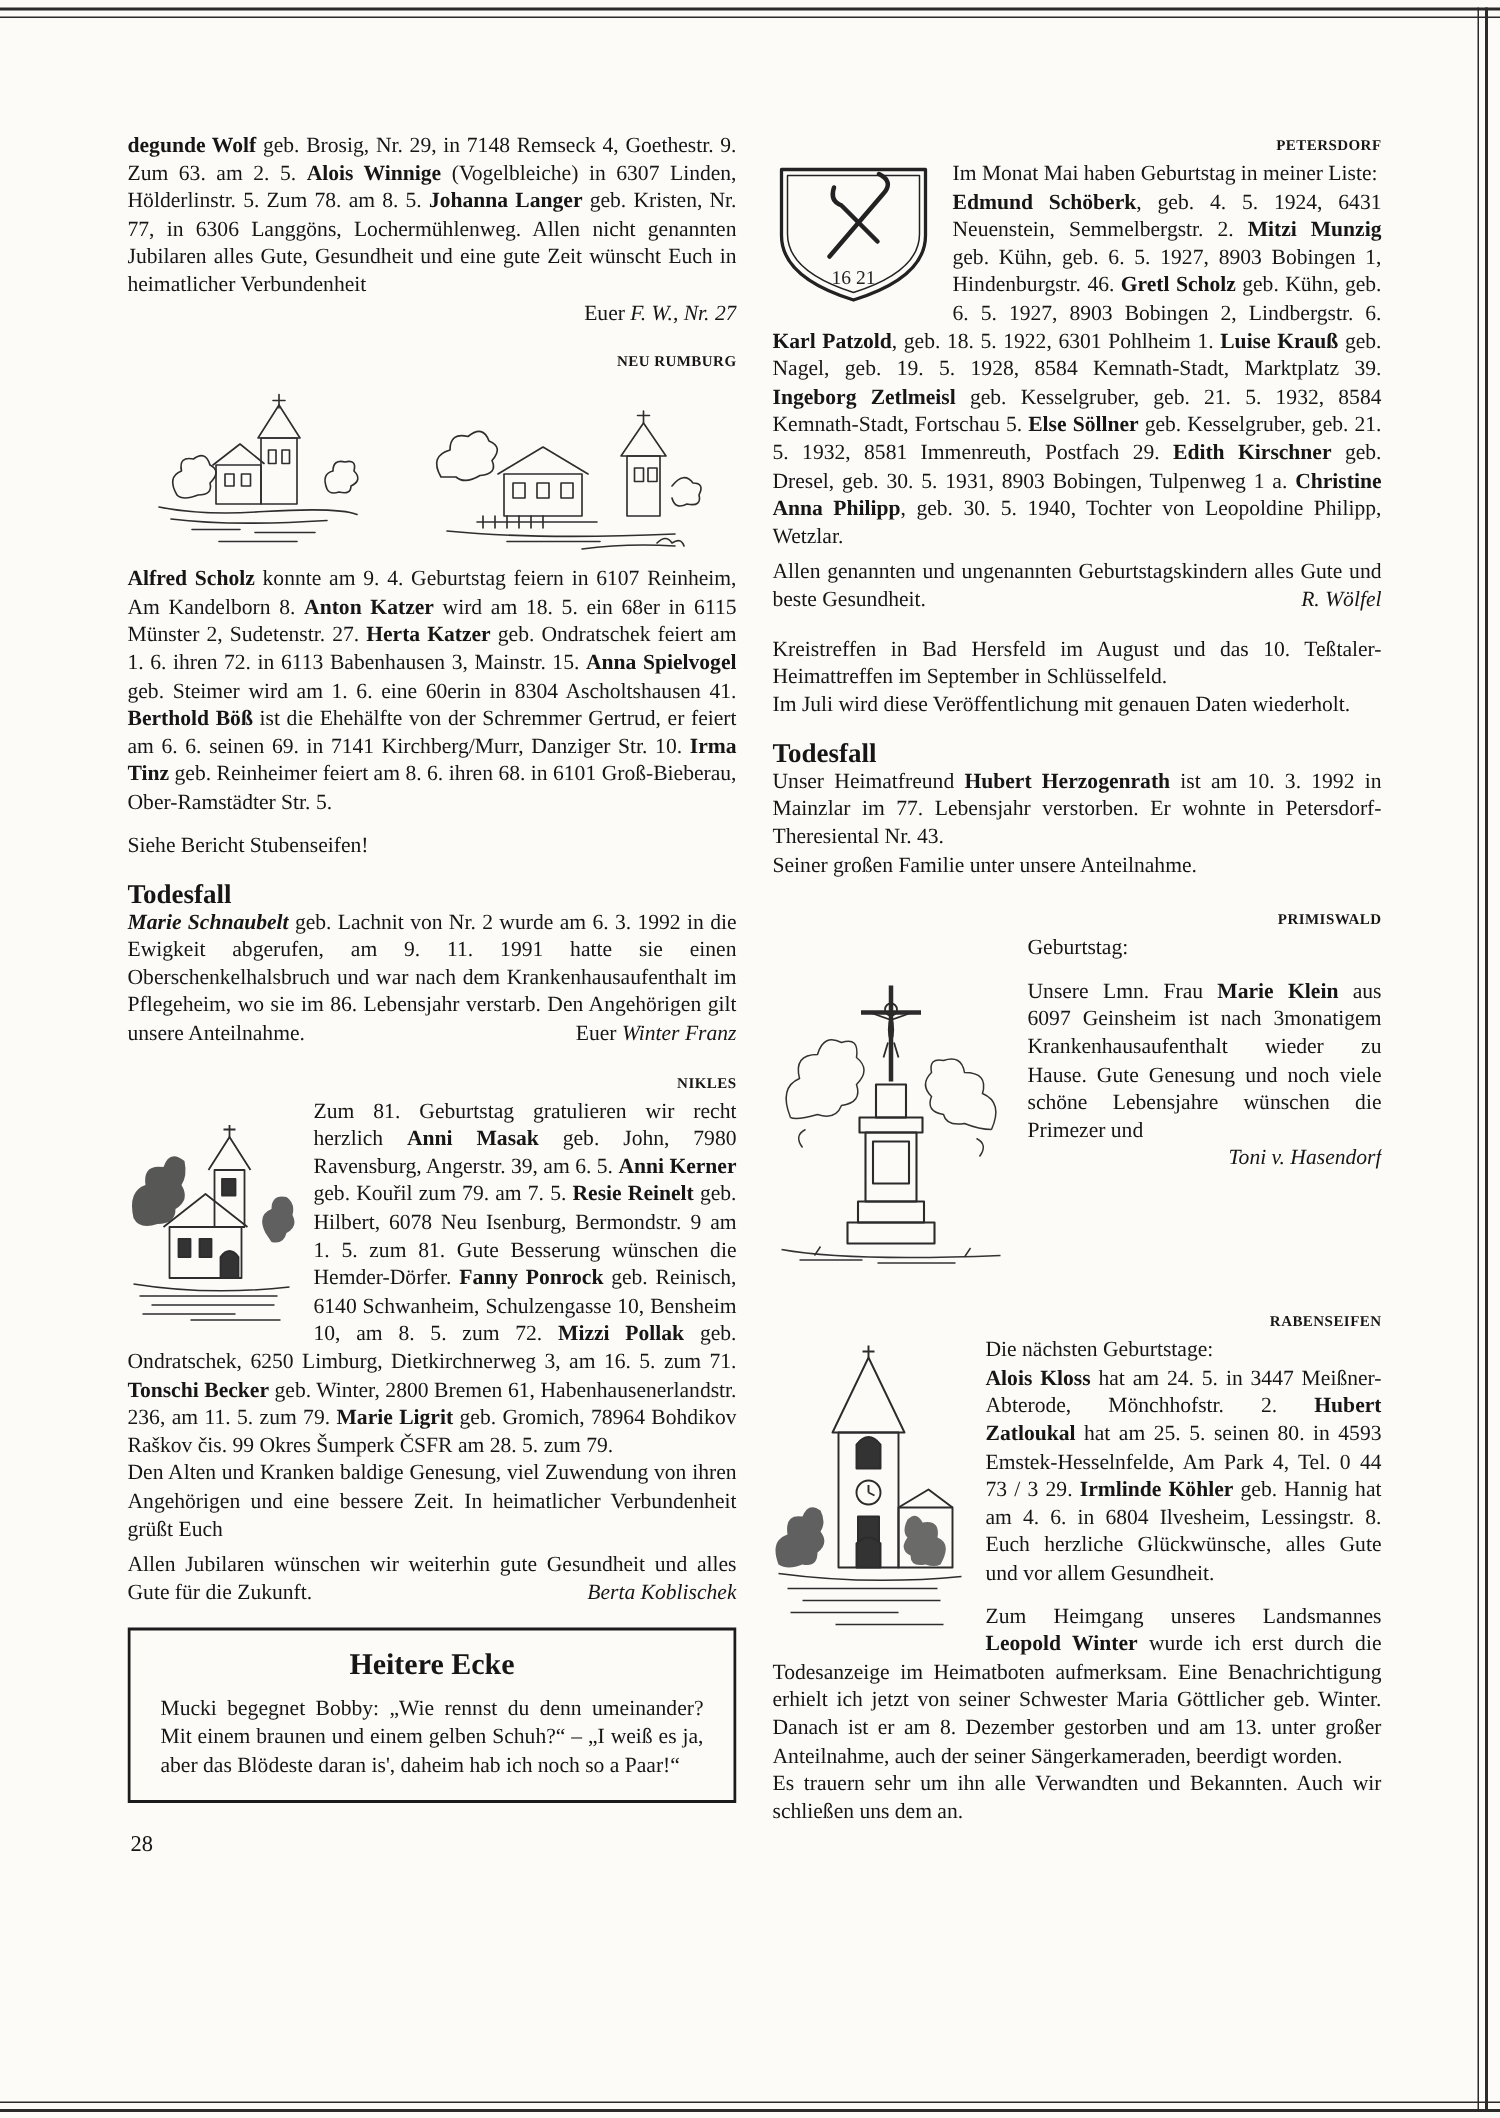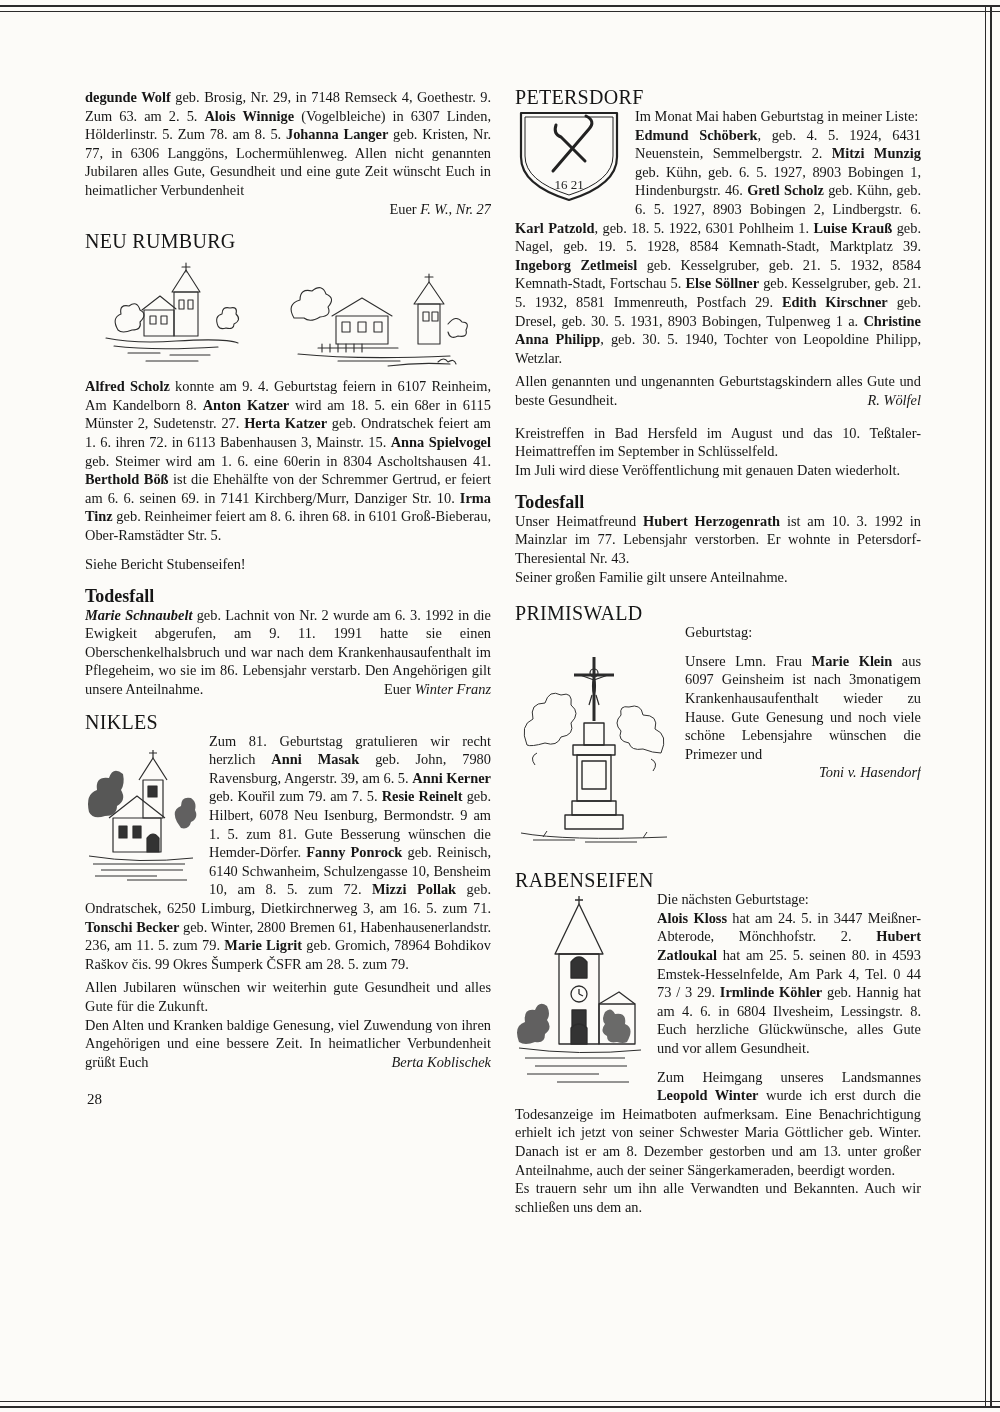--- a/index.html
+++ b/index.html
@@ -26,21 +26,21 @@
   .jp {
     font-size:14.4px; line-height:18.6px; text-align:justify;
     hyphens:auto; -webkit-hyphens:auto;
   }
   .mt-xs { margin-top:5px; }
   .mt-sm { margin-top:10px; }
   .mt-md { margin-top:14px; }
   .mt-lg { margin-top:18px; }
 
   .art-title {
-    text-align:left; font-weight:normal; font-size:20px; line-height:19px;
+    text-align:right; font-weight:bold; font-size:10px; line-height:19px;
     letter-spacing:.3px; clear:both;
   }
   .runin-title { font-weight:bold; font-size:18px; line-height:18.6px; }
 
   .sig { text-align:right; font-size:14.4px; line-height:18.6px; }
   .sig.shared { margin-top:-18.6px; }
 
   section.article { overflow:hidden; }
 
   .illu { text-align:center; margin:7px 0 7px 0; }
@@ -135,25 +135,31 @@
             <path d="M62 104 q6 -8 12 0 v14 h-12 z" fill="#333"></path>
             <path d="M63 52 h9 v11 h-9 z" fill="#333"></path>
           </g>
           <g stroke="#2d2d2d" stroke-width="1" fill="none">
             <path d="M4 122 q50 8 104 2"></path>
             <path d="M8 130 h92 M16 136 h82 M10 142 h62 M42 146 h60"></path>
           </g>
         </svg>
       </div>
       <p class="jp"><span>Zum 81. Geburtstag gratulieren wir recht herzlich </span><span style="font-weight: bold;">Anni Masak</span><span> geb. John, 7980 Ravensburg, Angerstr. 39, am 6. 5. </span><span style="font-weight: bold;">Anni Kerner</span><span> geb. Kouřil zum 79. am 7. 5. </span><span style="font-weight: bold;">Resie Reinelt</span><span> geb. Hilbert, 6078 Neu Isenburg, Bermondstr. 9 am 1. 5. zum 81. Gute Besserung wünschen die Hemder-Dörfer. </span><span style="font-weight: bold;">Fanny Ponrock</span><span> geb. Reinisch, 6140 Schwanheim, Schulzengasse 10, Bensheim 10, am 8. 5. zum 72. </span><span style="font-weight: bold;">Mizzi Pollak</span><span> geb. Ondratschek, 6250 Limburg, Dietkirchnerweg 3, am 16. 5. zum 71. </span><span style="font-weight: bold;">Tonschi Becker</span><span> geb. Winter, 2800 Bremen 61, Habenhausenerlandstr. 236, am 11. 5. zum 79. </span><span style="font-weight: bold;">Marie Ligrit</span><span> geb. Gromich, 78964 Bohdikov Raškov čis. 99 Okres Šumperk ČSFR am 28. 5. zum 79.</span></p>
+      <p class="jp"><span>Den Alten und Kranken baldige Genesung, viel Zuwendung von ihren Angehörigen und eine bessere Zeit. In heimatlicher Verbundenheit grüßt Euch</span></p>
       <p class="jp mt-xs"><span>Allen Jubilaren wünschen wir weiterhin gute Gesundheit und alles Gute für die Zukunft.</span></p>
-      <p class="jp"><span>Den Alten und Kranken baldige Genesung, viel Zuwendung von ihren Angehörigen und eine bessere Zeit. In heimatlicher Verbundenheit grüßt Euch</span></p>
       <div class="sig shared"><span style="font-style: italic;">Berta Koblischek</span></div>
     </section>
 
+    <section class="article">
+      <div class="joke-box">
+        <h2 class="joke-title">Heitere Ecke</h2>
+        <p class="jp"><span>Mucki begegnet Bobby: „Wie rennst du denn umeinander? Mit einem braunen und einem gelben Schuh?“ – „I weiß es ja, aber das Blödeste daran is', daheim hab ich noch so a Paar!“</span></p>
+      </div>
+    </section>
 
     <div class="page-number">28</div>
   </div>
 
   <div class="col">
 
     <section class="article">
       <h2 class="art-title">PETERSDORF</h2>
       <div class="float-illu">
         <svg viewBox="0 0 108 96" width="108" height="96">
@@ -172,21 +178,21 @@
       <p class="jp"><span style="font-weight: bold;">Edmund Schöberk</span><span>, geb. 4. 5. 1924, 6431 Neuenstein, Semmelbergstr. 2. </span><span style="font-weight: bold;">Mitzi Munzig</span><span> geb. Kühn, geb. 6. 5. 1927, 8903 Bobingen 1, Hindenburgstr. 46. </span><span style="font-weight: bold;">Gretl Scholz</span><span> geb. Kühn, geb. 6. 5. 1927, 8903 Bobingen 2, Lindbergstr. 6. </span><span style="font-weight: bold;">Karl Patzold</span><span>, geb. 18. 5. 1922, 6301 Pohlheim 1. </span><span style="font-weight: bold;">Luise Krauß</span><span> geb. Nagel, geb. 19. 5. 1928, 8584 Kemnath-Stadt, Marktplatz 39. </span><span style="font-weight: bold;">Ingeborg Zetlmeisl</span><span> geb. Kesselgruber, geb. 21. 5. 1932, 8584 Kemnath-Stadt, Fortschau 5. </span><span style="font-weight: bold;">Else Söllner</span><span> geb. Kesselgruber, geb. 21. 5. 1932, 8581 Immenreuth, Postfach 29. </span><span style="font-weight: bold;">Edith Kirschner</span><span> geb. Dresel, geb. 30. 5. 1931, 8903 Bobingen, Tulpenweg 1 a. </span><span style="font-weight: bold;">Christine Anna Philipp</span><span>, geb. 30. 5. 1940, Tochter von Leopoldine Philipp, Wetzlar.</span></p>
       <p class="jp mt-xs"><span>Allen genannten und ungenannten Geburtstagskindern alles Gute und beste Gesundheit.</span></p>
       <div class="sig shared"><span style="font-style: italic;">R. Wölfel</span></div>
       <p class="jp mt-md"><span>Kreistreffen in Bad Hersfeld im August und das 10. Teßtaler-Heimattreffen im September in Schlüsselfeld.</span></p>
       <p class="jp"><span>Im Juli wird diese Veröffentlichung mit genauen Daten wiederholt.</span></p>
     </section>
 
     <section class="article">
       <h3 class="runin-title mt-md">Todesfall</h3>
       <p class="jp"><span>Unser Heimatfreund </span><span style="font-weight: bold;">Hubert Herzogenrath</span><span> ist am 10. 3. 1992 in Mainzlar im 77. Lebensjahr verstorben. Er wohnte in Petersdorf-Theresiental Nr. 43.</span></p>
-      <p class="jp"><span>Seiner großen Familie gilt unsere Anteilnahme.</span></p>
+      <p class="jp"><span>Seiner großen Familie unter unsere Anteilnahme.</span></p>
     </section>
 
     <section class="article">
       <h2 class="art-title mt-lg">PRIMISWALD</h2>
       <div class="float-illu">
         <svg viewBox="0 0 158 220" width="158" height="220">
           <g fill="none" stroke="#333" stroke-width="1">
             <path d="M12 120 q-8 -20 6 -26 q-4 -16 12 -16 q4 -14 16 -8 q12 -4 10 10 q10 8 0 18 q4 12 -10 14 q-4 10 -16 6 q-14 4 -18 2"></path>
             <path d="M146 128 q8 -18 -6 -24 q4 -14 -12 -14 q-2 -12 -14 -8 q-10 -2 -8 8 q-8 8 0 16 q-4 10 8 12 q2 8 14 6 q10 4 18 4"></path>
             <path d="M20 140 q-6 -8 2 -12 M138 146 q6 -8 -2 -12"></path>

